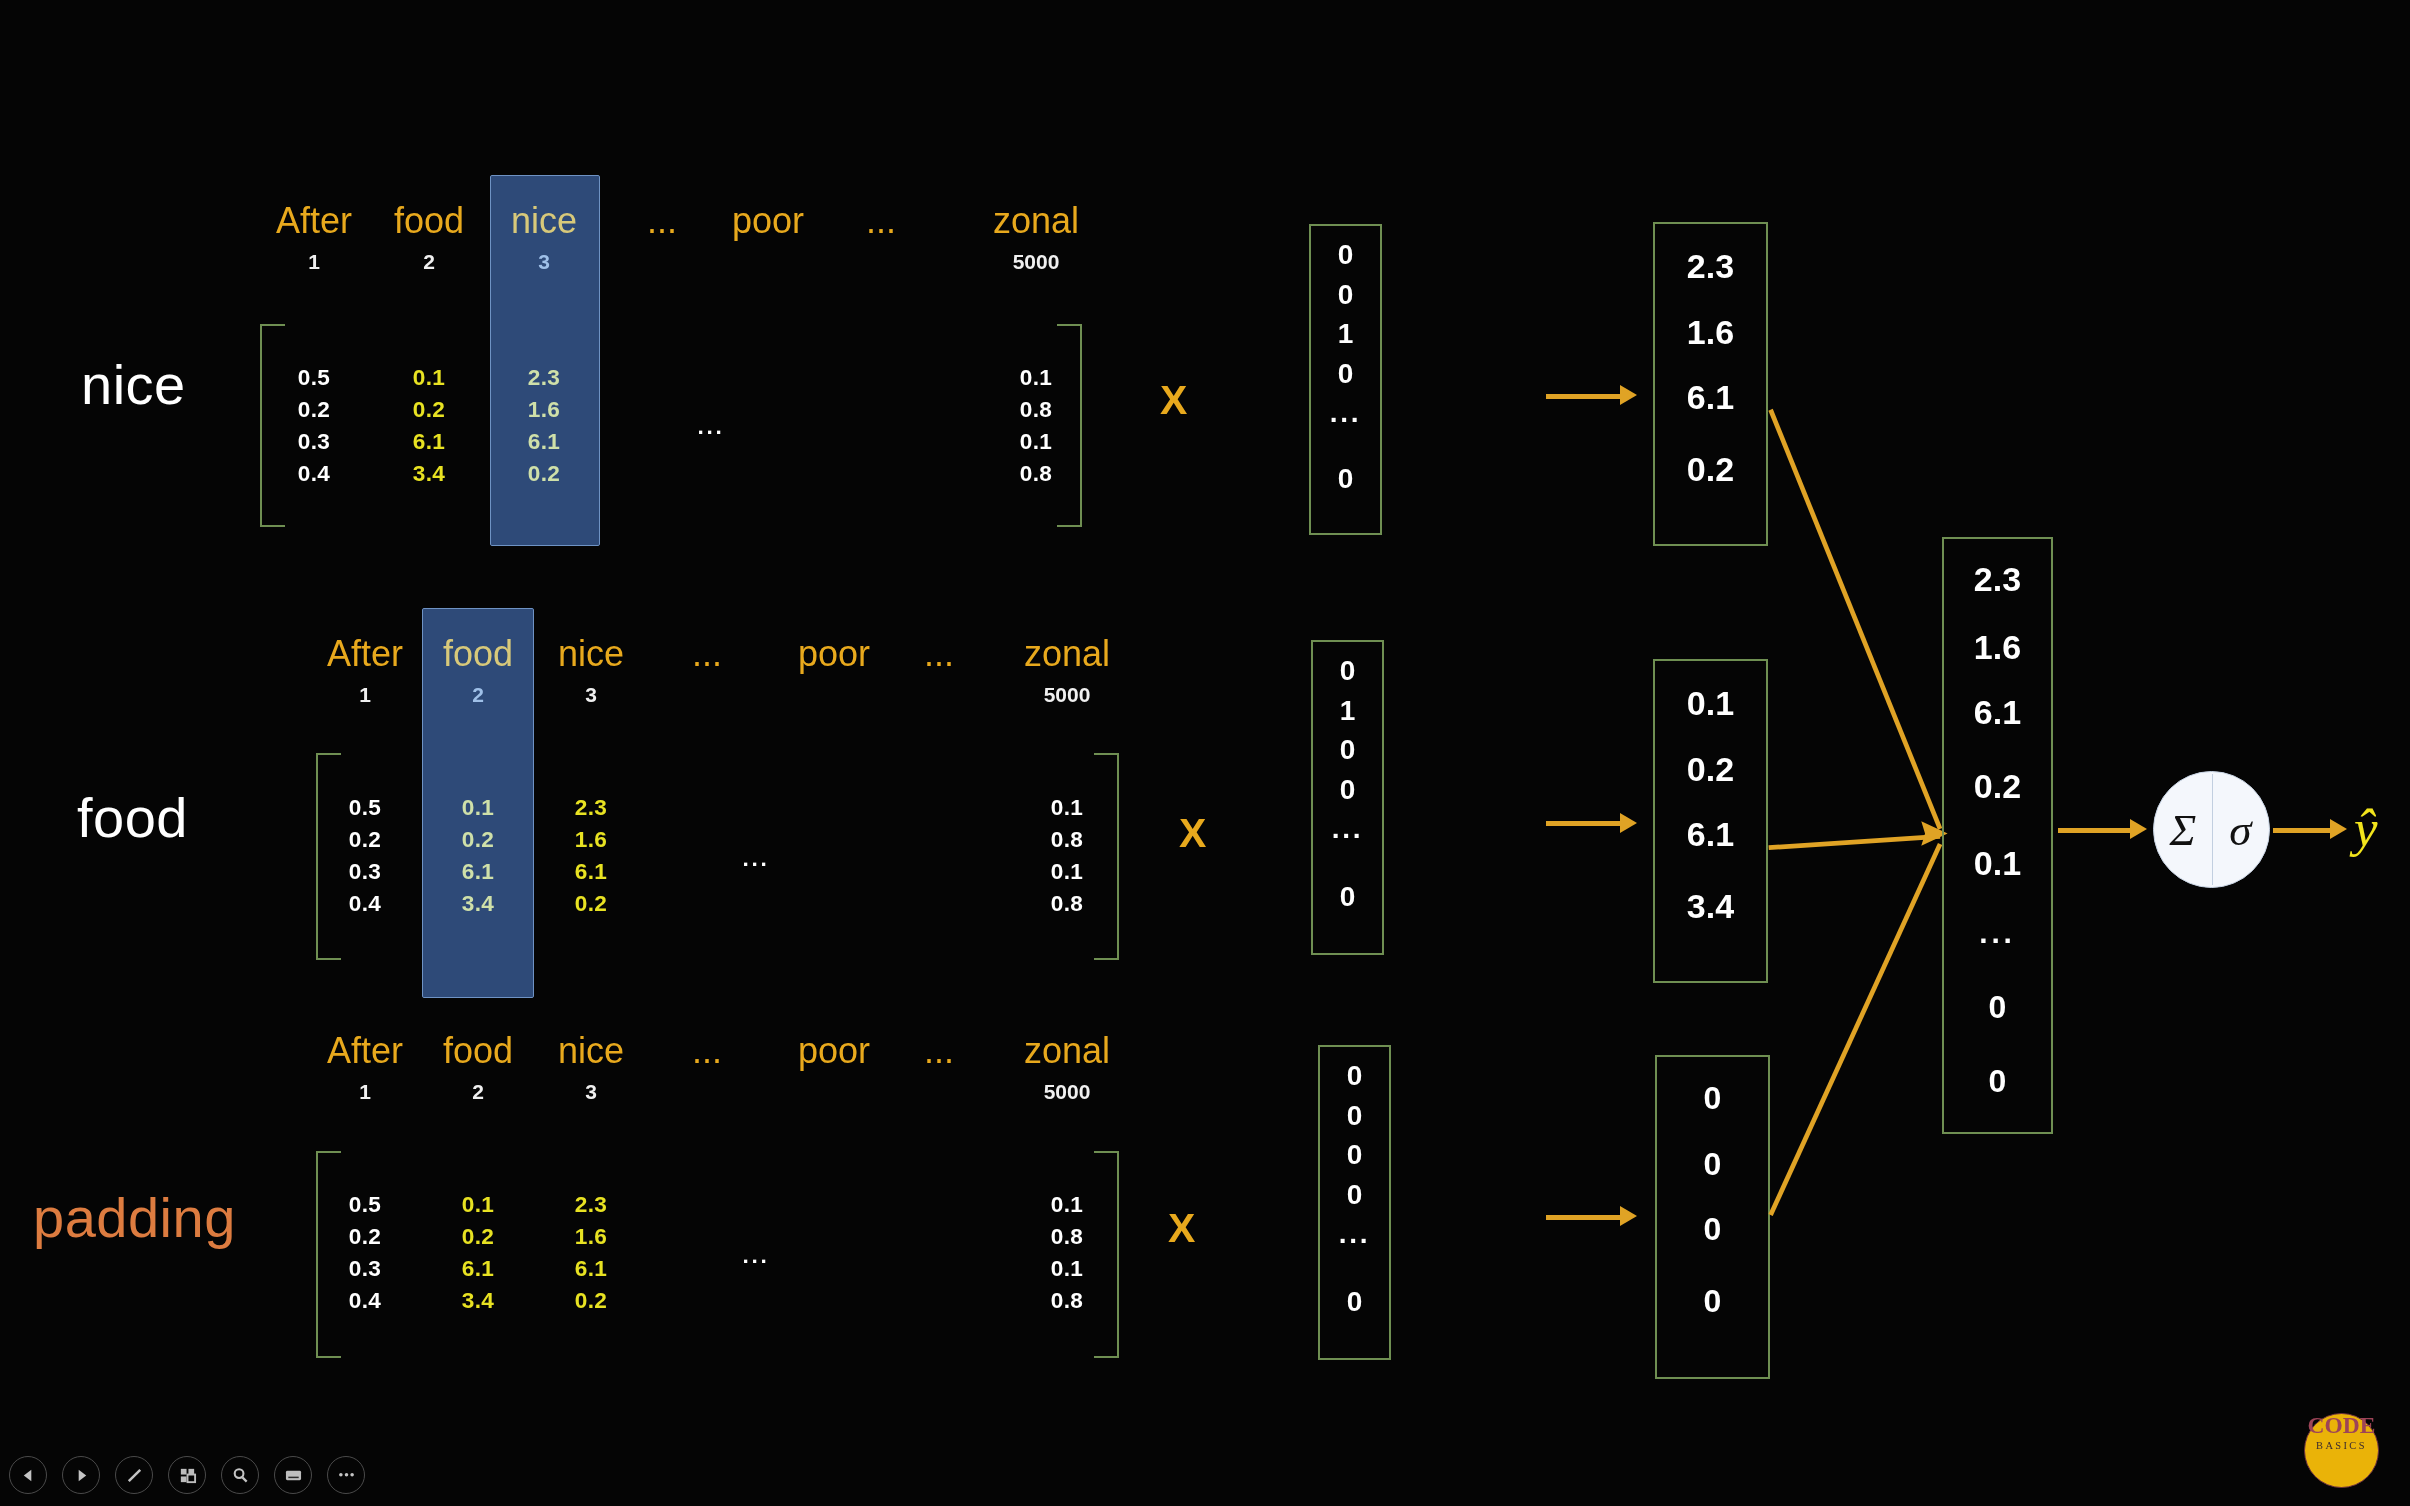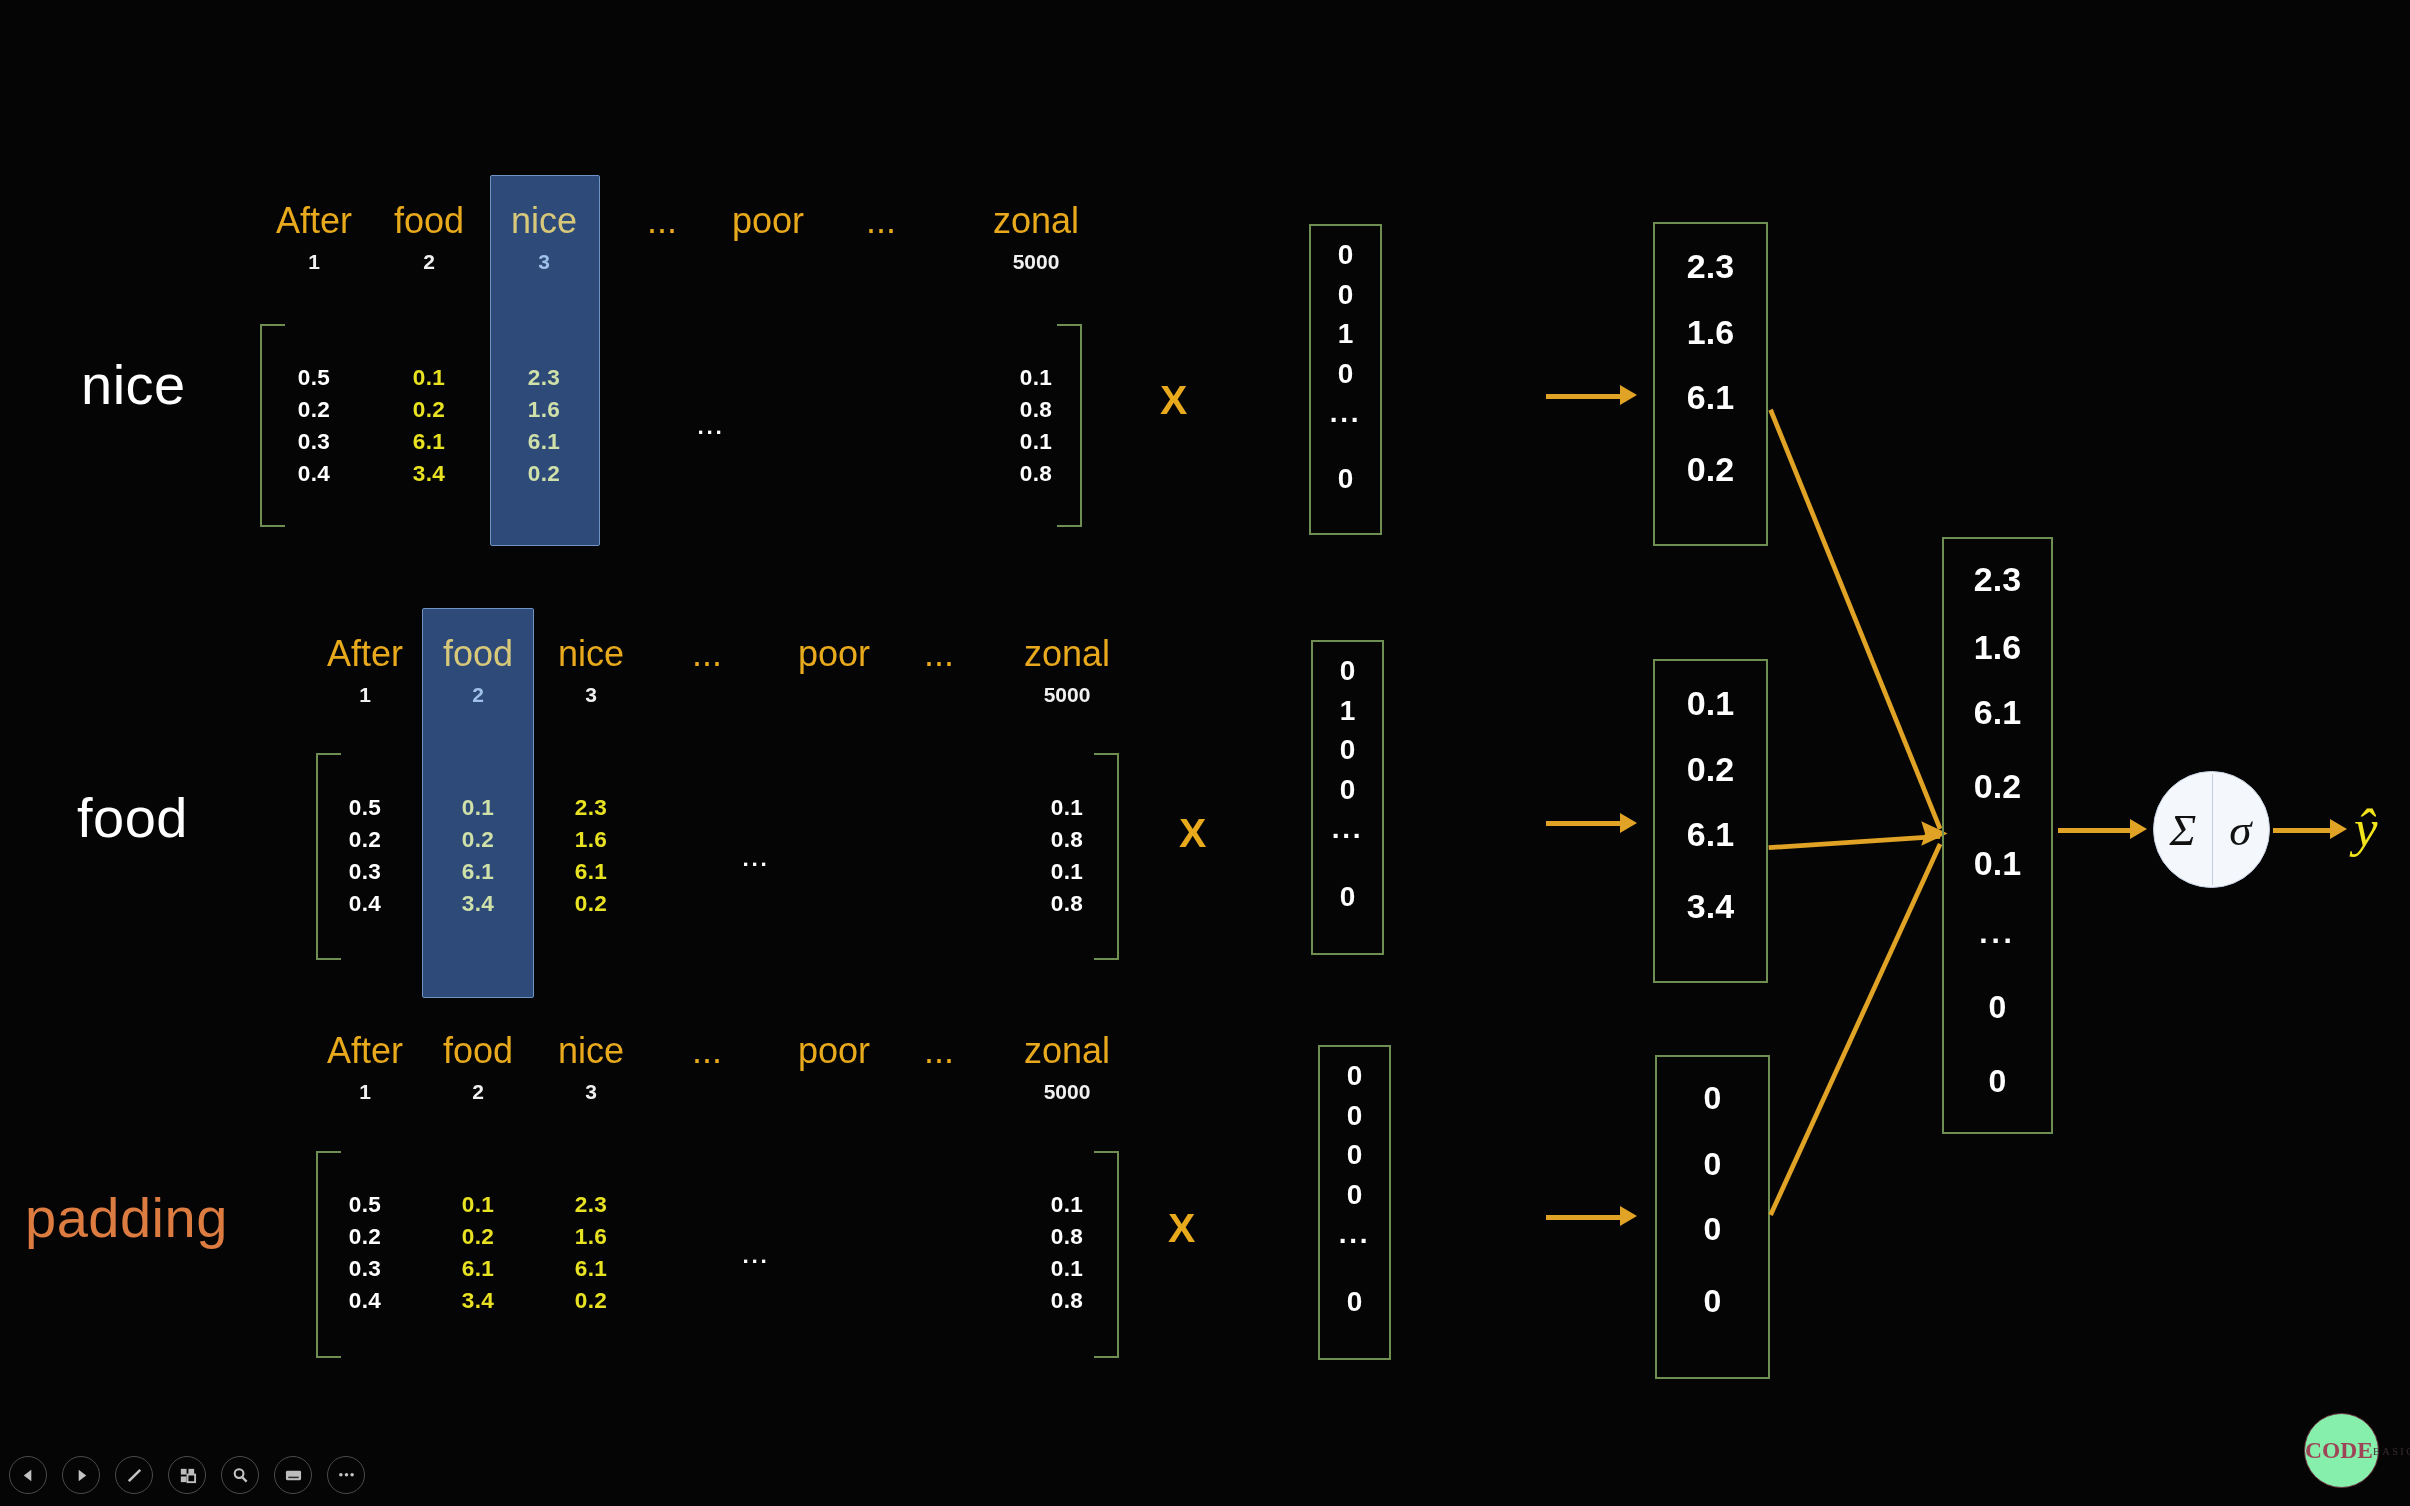--- a/index.html
+++ b/index.html
@@ -169,24 +169,24 @@
   }
   .tb-btn svg { display: block; }
 
   
   #logo {
     position: absolute;
     right: 32px;
     bottom: 19px;
     width: 73px; height: 73px;
     border-radius: 50%;
-    background: #86efac;
+    background: #eab308;
     border: 1.9px solid #6d3040;
     display: flex;
-    flex-direction: row;
+    flex-direction: column;
     align-items: center;
     justify-content: flex-start;
   }
   #logo .l1 {
     color: #9d4457;
     font-size: 23.5px;
     font-weight: 700;
     letter-spacing: 0px;
     line-height: 1;
     font-family: "Liberation Serif", serif;
@@ -364,21 +364,21 @@
   <div class="arrow-line" style="left:1546px; top:821px; width:75px;"></div>
   <div class="arrow-head" style="left:1620px; top:813px;"></div>
 
   <div class="vec" style="left:1653px; top:659px; width:115px; height:324px;">
     <div class="vec-item" style="top:22.6px;  font-size:34px;">0.1</div>
     <div class="vec-item" style="top:89px;  font-size:34px;">0.2</div>
     <div class="vec-item" style="top:154px; font-size:34px;">6.1</div>
     <div class="vec-item" style="top:226px; font-size:34px;">3.4</div>
   </div>
 
-  <div class="abs word-label padding" style="left:25px; top:1185px;">padding</div>
+  <div class="abs word-label padding" style="left:33px; top:1185px;">padding</div>
 
   <div class="abs" style="left:313px; top:1030px; width:104px;">
     <div class="vocab-head">After</div>
     <div class="vocab-idx">1</div>
   </div>
   <div class="abs" style="left:426px; top:1030px; width:104px;">
     <div class="vocab-head">food</div>
     <div class="vocab-idx">2</div>
   </div>
   <div class="abs" style="left:539px; top:1030px; width:104px;">

